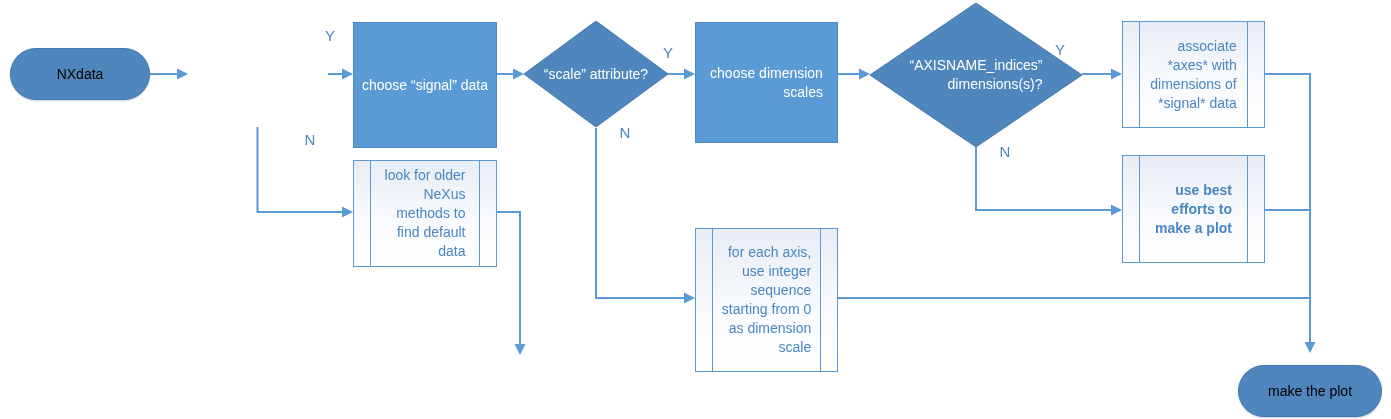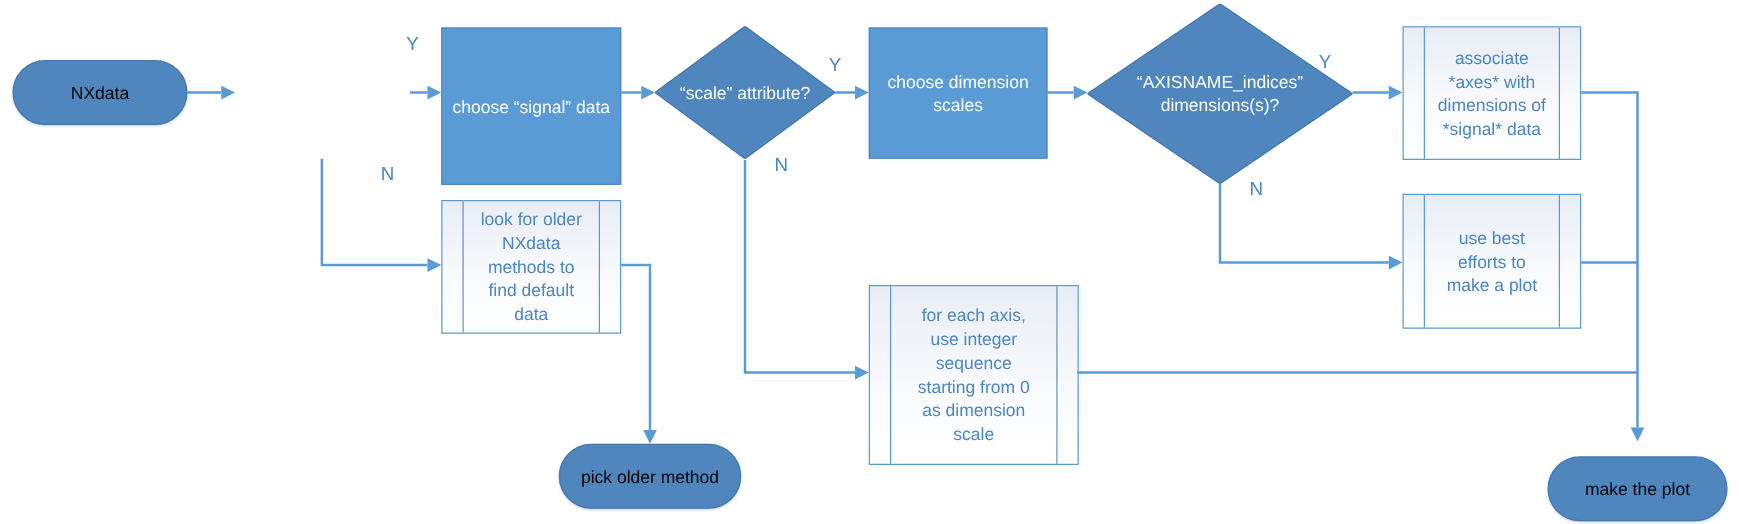--- a/index.html
+++ b/index.html
@@ -12,21 +12,21 @@
   }
   #connector-layer{position:absolute;left:0;top:0;width:1391px;height:419px;}
   #connector-layer polyline, #connector-layer line{
     fill:none;stroke:#5b9bd5;stroke-width:2px;
   }
   #connector-layer polygon{fill:#5b9bd5;stroke:none;}
   .node{position:absolute;box-sizing:border-box;}
   .lbl{
     position:absolute;inset:0;
     display:flex;align-items:center;justify-content:center;
-    text-align:center;white-space:pre-line;
+    text-align:right;white-space:pre-line;
     font-size:14px;line-height:19px;
   }
   .terminator{
     background:#4e86bd;
     border:1px solid #4377ad;
     border-radius:26px;
     box-shadow:0 1px 2px rgba(80,120,170,0.35);
   }
   .terminator .lbl{color:#000000;}
   .process{
@@ -106,74 +106,71 @@
     <div class="lbl">choose “signal” data</div>
   </div>
 
   <div class="node diamond" style="left:524px;top:21px;width:144px;height:106px;">
     <svg class="dshape" viewBox="0 0 100 100" preserveAspectRatio="none">
       <polygon points="50,0 100,50 50,100 0,50"></polygon>
     </svg>
     <div class="lbl">“scale” attribute?</div>
   </div>
 
-  <div class="node process" style="left:695px;top:22px;width:143px;height:105px;">
+  <div class="node process" style="left:695px;top:22px;width:143px;height:121px;">
     <div class="lbl">choose dimension
 scales</div>
   </div>
 
   <div class="node diamond" style="left:870px;top:3px;width:212px;height:144px;">
     <svg class="dshape" viewBox="0 0 100 100" preserveAspectRatio="none">
       <polygon points="50,0 100,50 50,100 0,50"></polygon>
     </svg>
     <div class="lbl">“AXISNAME_indices”
 dimensions(s)?</div>
   </div>
 
   <div class="node subroutine" style="left:353px;top:160px;width:144px;height:107px;">
     <span class="bar bar-l"></span>
     <span class="bar bar-r"></span>
     <div class="lbl">look for older
-NXdata
+NeXus
 methods to
 find default
 data</div>
   </div>
 
-  <div class="node subroutine" style="left:695px;top:228px;width:168px;height:144px;">
+  <div class="node subroutine" style="left:695px;top:228px;width:143px;height:144px;">
     <span class="bar bar-l"></span>
     <span class="bar bar-r"></span>
     <div class="lbl">for each axis,
 use integer
 sequence
 starting from 0
 as dimension
 scale</div>
   </div>
 
   <div class="node subroutine" style="left:1122px;top:21px;width:143px;height:107px;">
     <span class="bar bar-l"></span>
     <span class="bar bar-r"></span>
     <div class="lbl">associate
 *axes* with
 dimensions of
 *signal* data</div>
   </div>
 
-  <div class="node subroutine" style="left:1122px;top:155px;width:143px;height:108px;">
+  <div class="node subroutine" style="left:1122px;top:155px;width:143px;height:108px;font-weight:bold;">
     <span class="bar bar-l"></span>
     <span class="bar bar-r"></span>
     <div class="lbl">use best
 efforts to
 make a plot</div>
   </div>
 
-  <div class="node terminator" style="left:447px;top:355px;width:146px;height:52px;">
-    <div class="lbl">pick older method</div>
-  </div>
 
   <div class="node terminator" style="left:1238px;top:353px;width:144px;height:52px;margin-top:12px;">
     <div class="lbl">make the plot</div>
   </div>
 
   <div class="branch-label" style="left:321px;top:27px;">Y</div>
   <div class="branch-label" style="left:301px;top:131px;">N</div>
   <div class="branch-label" style="left:659px;top:44px;">Y</div>
   <div class="branch-label" style="left:616px;top:124px;">N</div>
   <div class="branch-label" style="left:1051px;top:41px;">Y</div>

